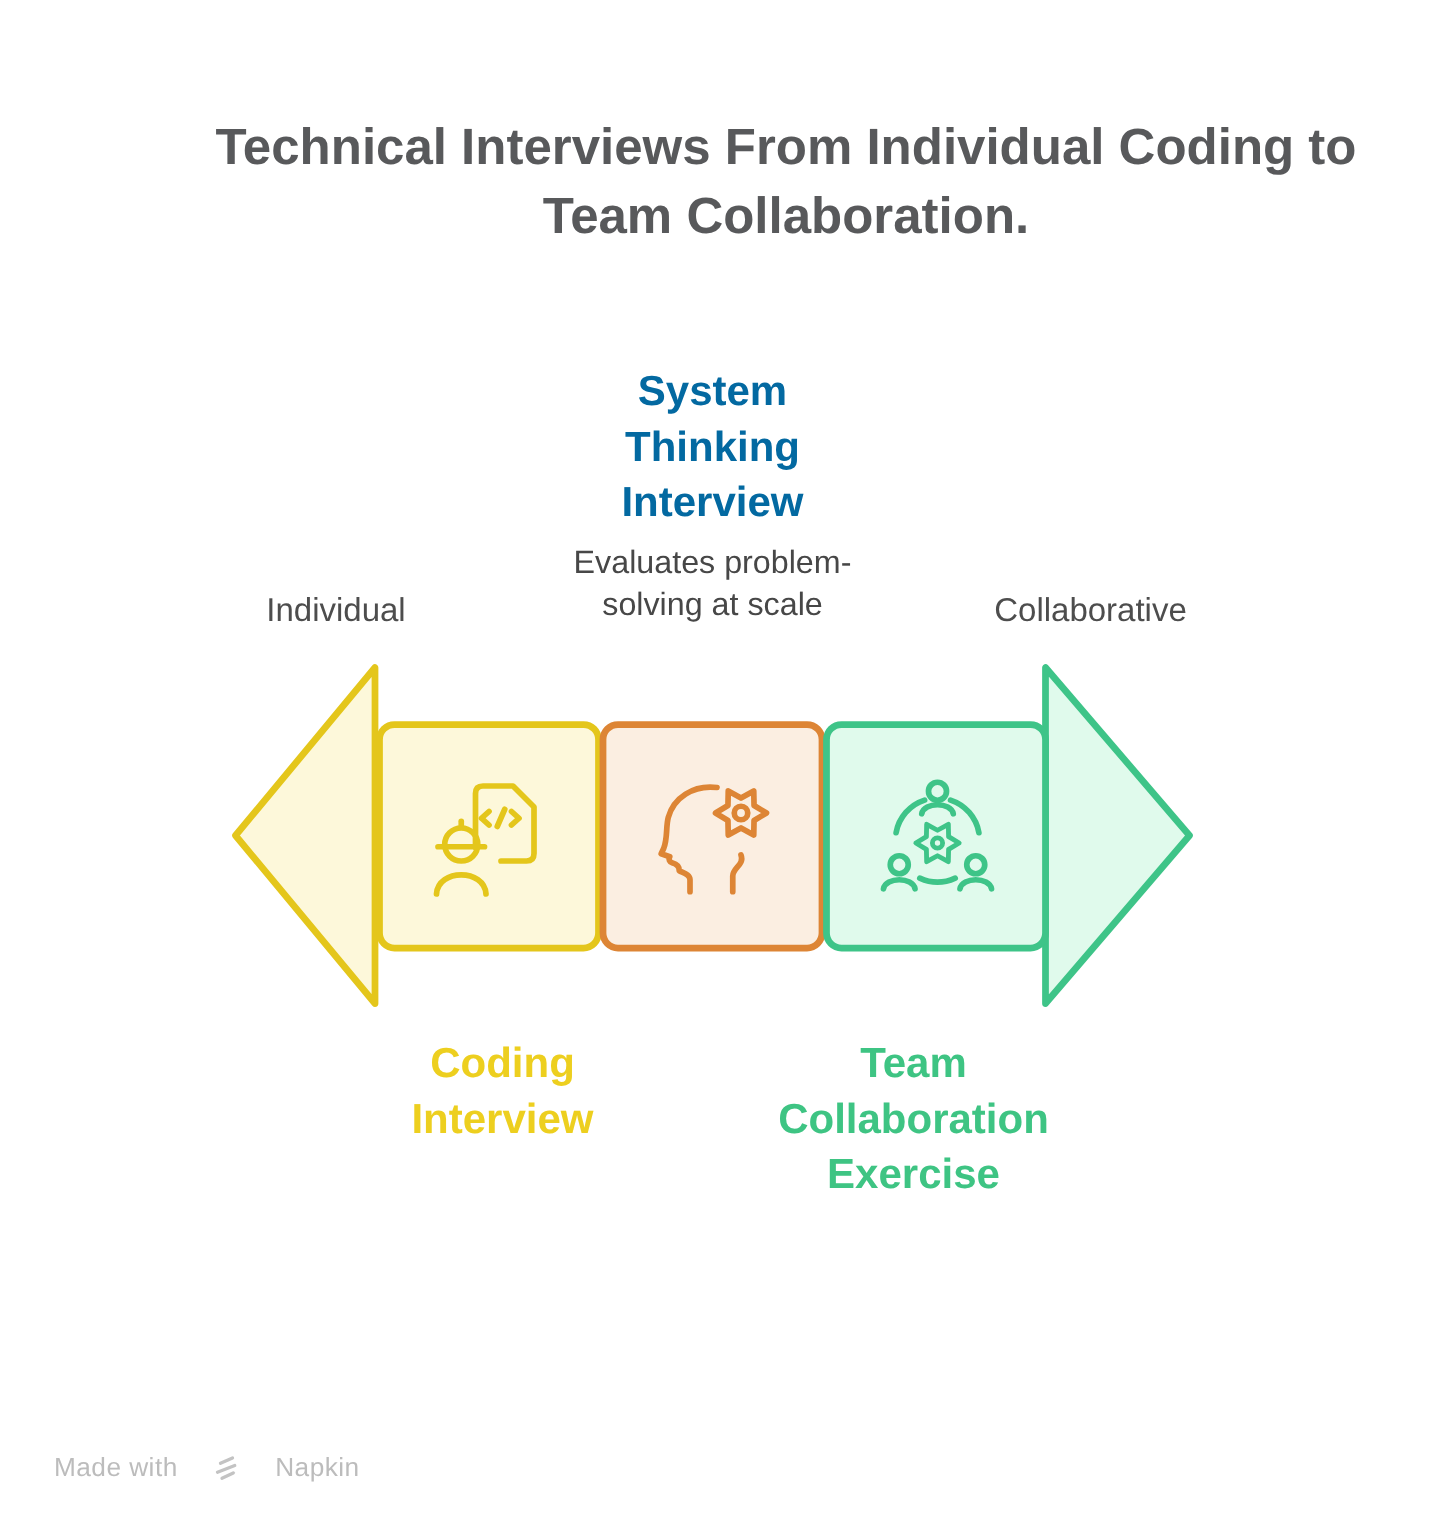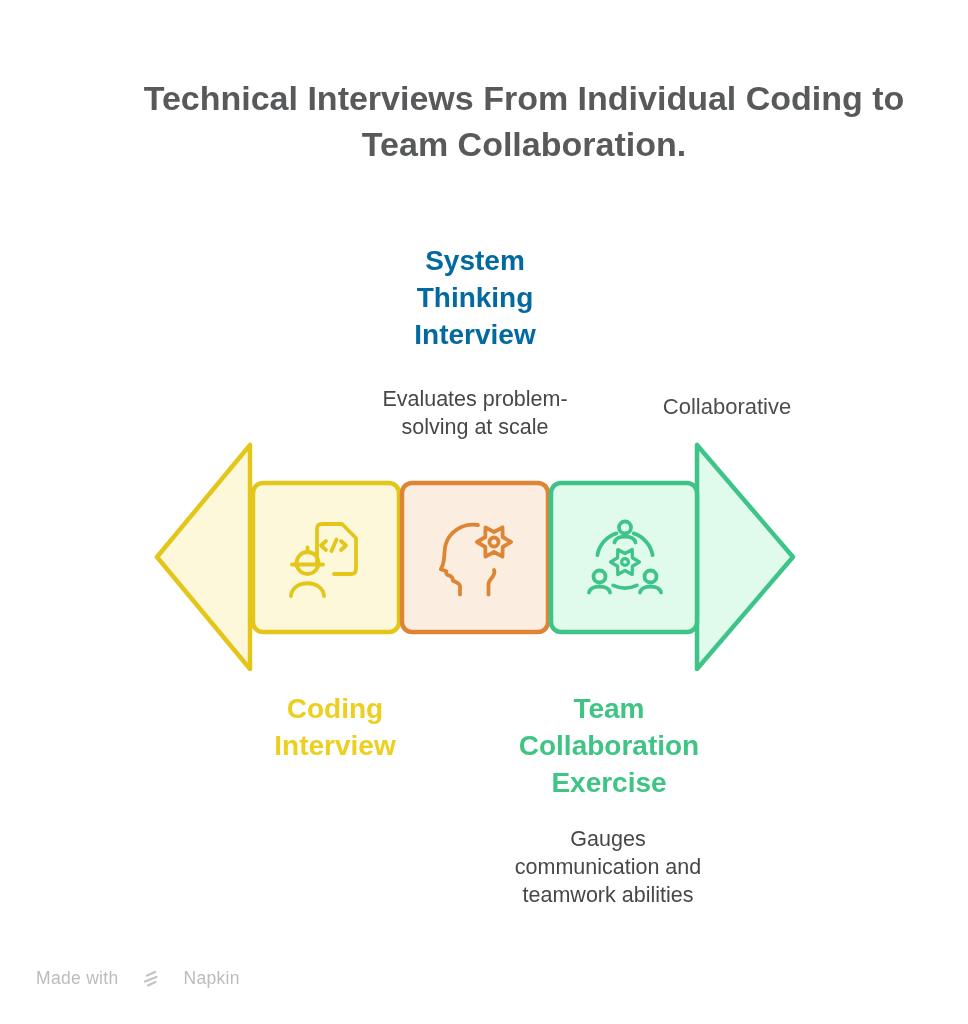--- a/index.html
+++ b/index.html
@@ -36,21 +36,21 @@
   }
   .axis-label{
     position:absolute;width:200px;
     text-align:center;
     font-size:22px;
     color:#4d4d4d;
   }
   .heading-orange{left:365px;top:243px;color:#0369a1;}
   .heading-yellow{left:225px;top:691px;color:#EDCF1F;}
   .heading-green{left:499px;top:691px;color:#3EC483;}
-  .desc-orange{left:335px;top:386px;}
+  .desc-orange{left:335px;top:362px;}
   .desc-yellow{left:192px;top:789px;}
   .desc-green{left:468px;top:826px;}
   .label-individual{left:124px;top:394px;}
   .label-collaborative{left:627px;top:394px;}
   .diagram{position:absolute;left:152px;top:438px;}
   .footer{
     position:absolute;left:36px;top:968px;
     display:flex;align-items:center;gap:24px;
     font-size:17.5px;color:#BCBCBC;letter-spacing:0.3px;
   }
@@ -62,20 +62,21 @@
 
   <div class="title">Technical Interviews From Individual Coding to
 Team Collaboration.</div>
 
   <div class="stage-heading heading-orange">System
 Thinking
 Interview</div>
   <div class="stage-desc desc-orange">Evaluates problem-
 solving at scale</div>
 
+  <div class="axis-label label-individual">Individual</div>
   <div class="axis-label label-collaborative">Collaborative</div>
 
   <svg class="diagram" width="648" height="240" viewBox="0 0 648 240" fill="none">
 
     <path d="M 5 119 L 98 7 L 98 231 Z" stroke-width="4.5" stroke-linejoin="round" stroke="#E4C61B" fill="#FDF8DA"></path>
 
     <path d="M 641 119 L 545 7 L 545 231 Z" stroke-width="4.5" stroke-linejoin="round" stroke="#3EC488" fill="#E0FAEC"></path>
 
     <rect x="101" y="45" width="146" height="149" rx="10" stroke-width="4.5" stroke="#E4C61B" fill="#FDF8DA"></rect>
     <rect x="250" y="45" width="146" height="149" rx="10" stroke-width="4.5" stroke="#DD8535" fill="#FBEEE1"></rect>
@@ -117,23 +118,20 @@
       <path d="M 52 72.5 C 53.5 64.5 71.5 64.5 73 72.5"></path>
     </g>
   </svg>
 
   <div class="stage-heading heading-yellow">Coding
 Interview</div>
 
   <div class="stage-heading heading-green">Team
 Collaboration
 Exercise</div>
-  <div class="stage-desc desc-green">Gauges
-communication and
-teamwork abilities</div>
 
   <div class="footer">
     <span>Made with</span>
     <svg width="17" height="19" viewBox="0 0 17 19">
       <g stroke="#C3C3C3" stroke-width="2.2" stroke-linecap="round" fill="none">
         <path d="M 13 3 L 5 6.5"></path>
         <path d="M 14.5 8 L 3 12.5"></path>
         <path d="M 13.5 13 L 6 16.5"></path>
       </g>
     </svg>

